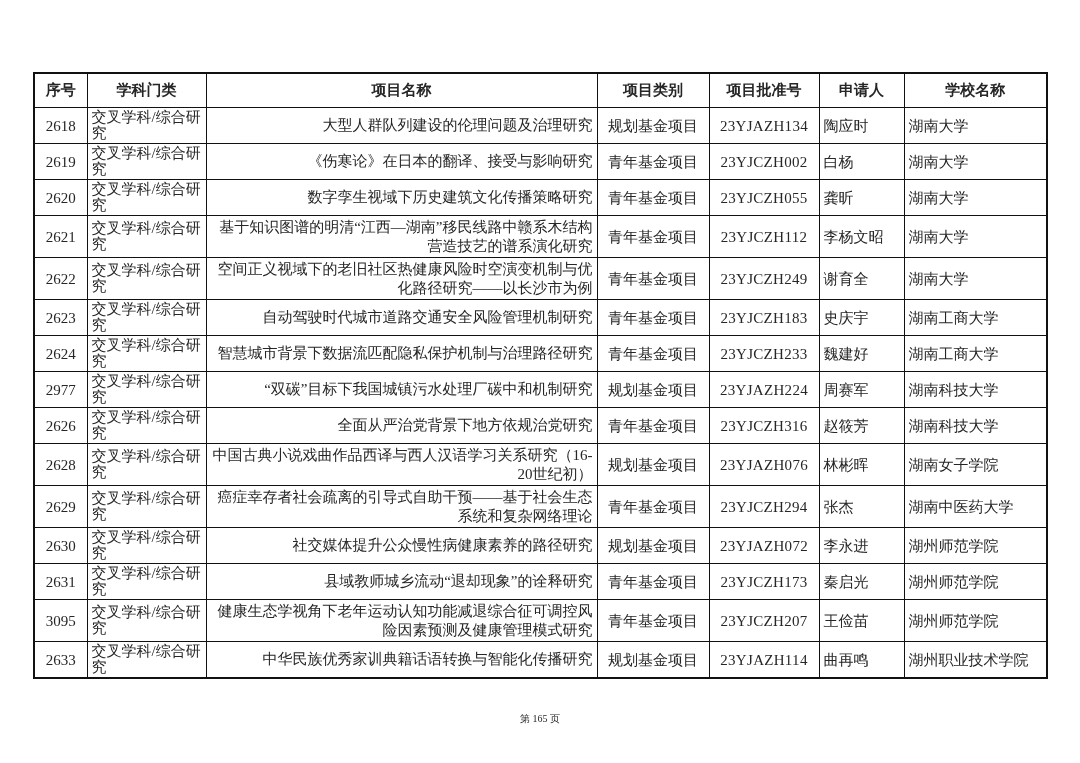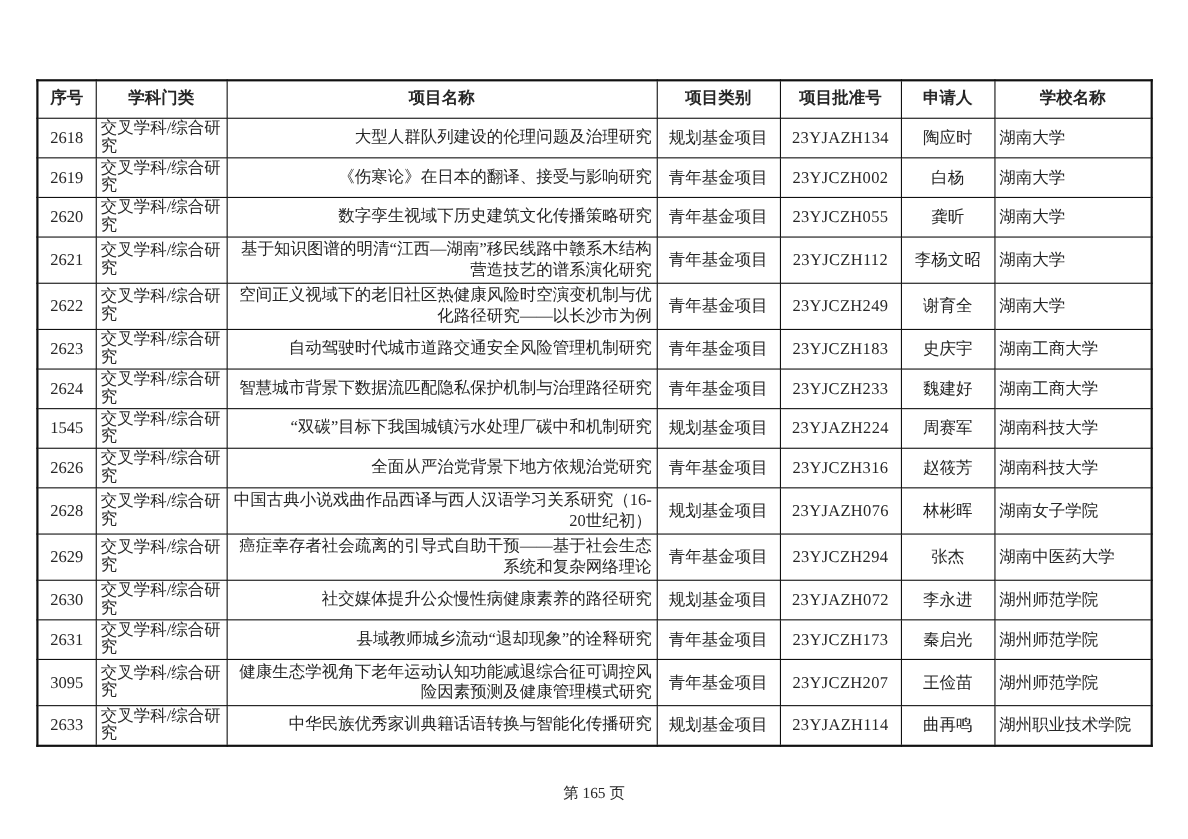--- a/index.html
+++ b/index.html
@@ -62,37 +62,37 @@
   td.col-category {
     text-align: center;
     line-height: 16px;
   }
   td.col-grant_no {
     text-align: center;
     line-height: 16px;
     letter-spacing: 0.3px;
   }
   td.col-applicant {
-    text-align: center;
+    text-align: left;
     line-height: 16px;
     padding-left: 4px;
   }
   td.col-school {
     text-align: left;
     line-height: 16px;
     padding-left: 4px;
   }
   tbody tr { height: 35px; padding-left: 28px; }
   .page-footer {
     position: absolute;
     left: 0;
     top: 712px;
     width: 1080px;
     text-align: center;
-    font-size: 14px;
+    font-size: 10px;
     color: #262626;
     font-family: "Liberation Serif", "DejaVu Serif", serif;
   }
 </style>
 </head>
 <body>
 
 <div class="table-wrap">
   <table class="projects">
     <colgroup>
@@ -173,21 +173,21 @@
         <tr>
           <td class="col-no">2624</td>
           <td class="col-discipline">交叉学科/综合研究</td>
           <td class="col-title">智慧城市背景下数据流匹配隐私保护机制与治理路径研究</td>
           <td class="col-category">青年基金项目</td>
           <td class="col-grant_no">23YJCZH233</td>
           <td class="col-applicant">魏建好</td>
           <td class="col-school">湖南工商大学</td>
         </tr>
         <tr>
-          <td class="col-no">1545</td>
+          <td class="col-no">2977</td>
           <td class="col-discipline">交叉学科/综合研究</td>
           <td class="col-title">“双碳”目标下我国城镇污水处理厂碳中和机制研究</td>
           <td class="col-category">规划基金项目</td>
           <td class="col-grant_no">23YJAZH224</td>
           <td class="col-applicant">周赛军</td>
           <td class="col-school">湖南科技大学</td>
         </tr>
         <tr>
           <td class="col-no">2626</td>
           <td class="col-discipline">交叉学科/综合研究</td>

